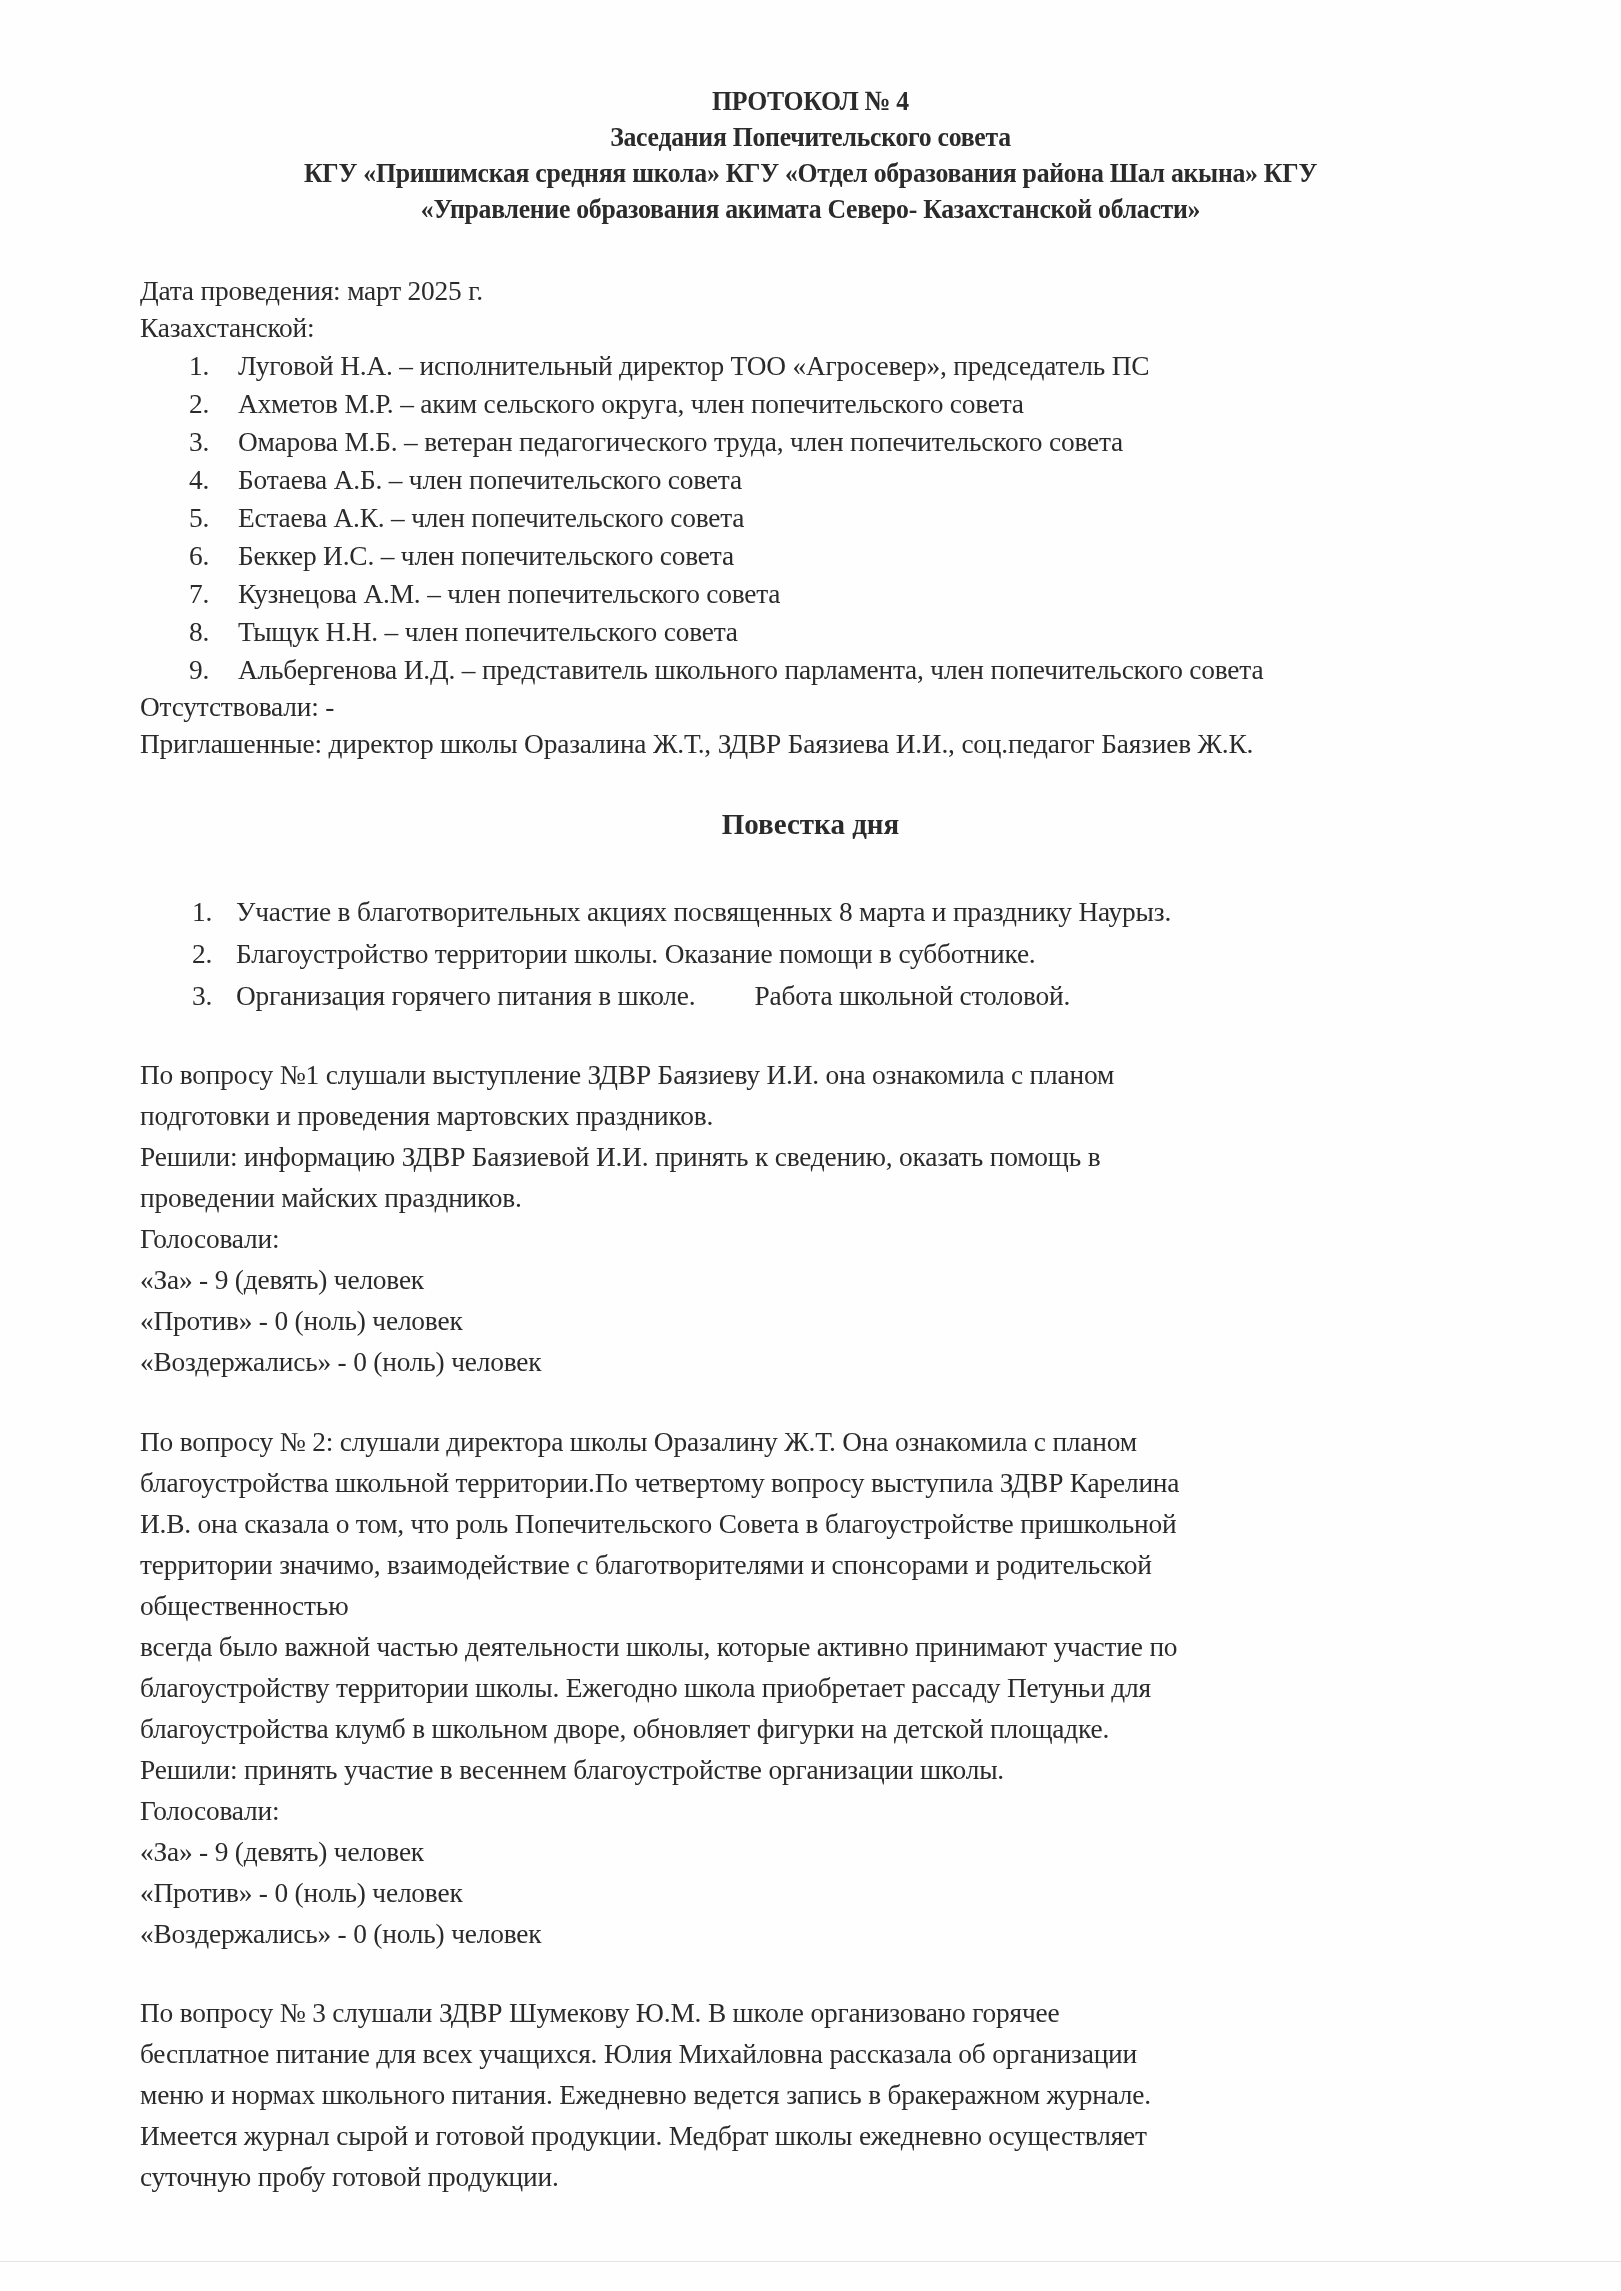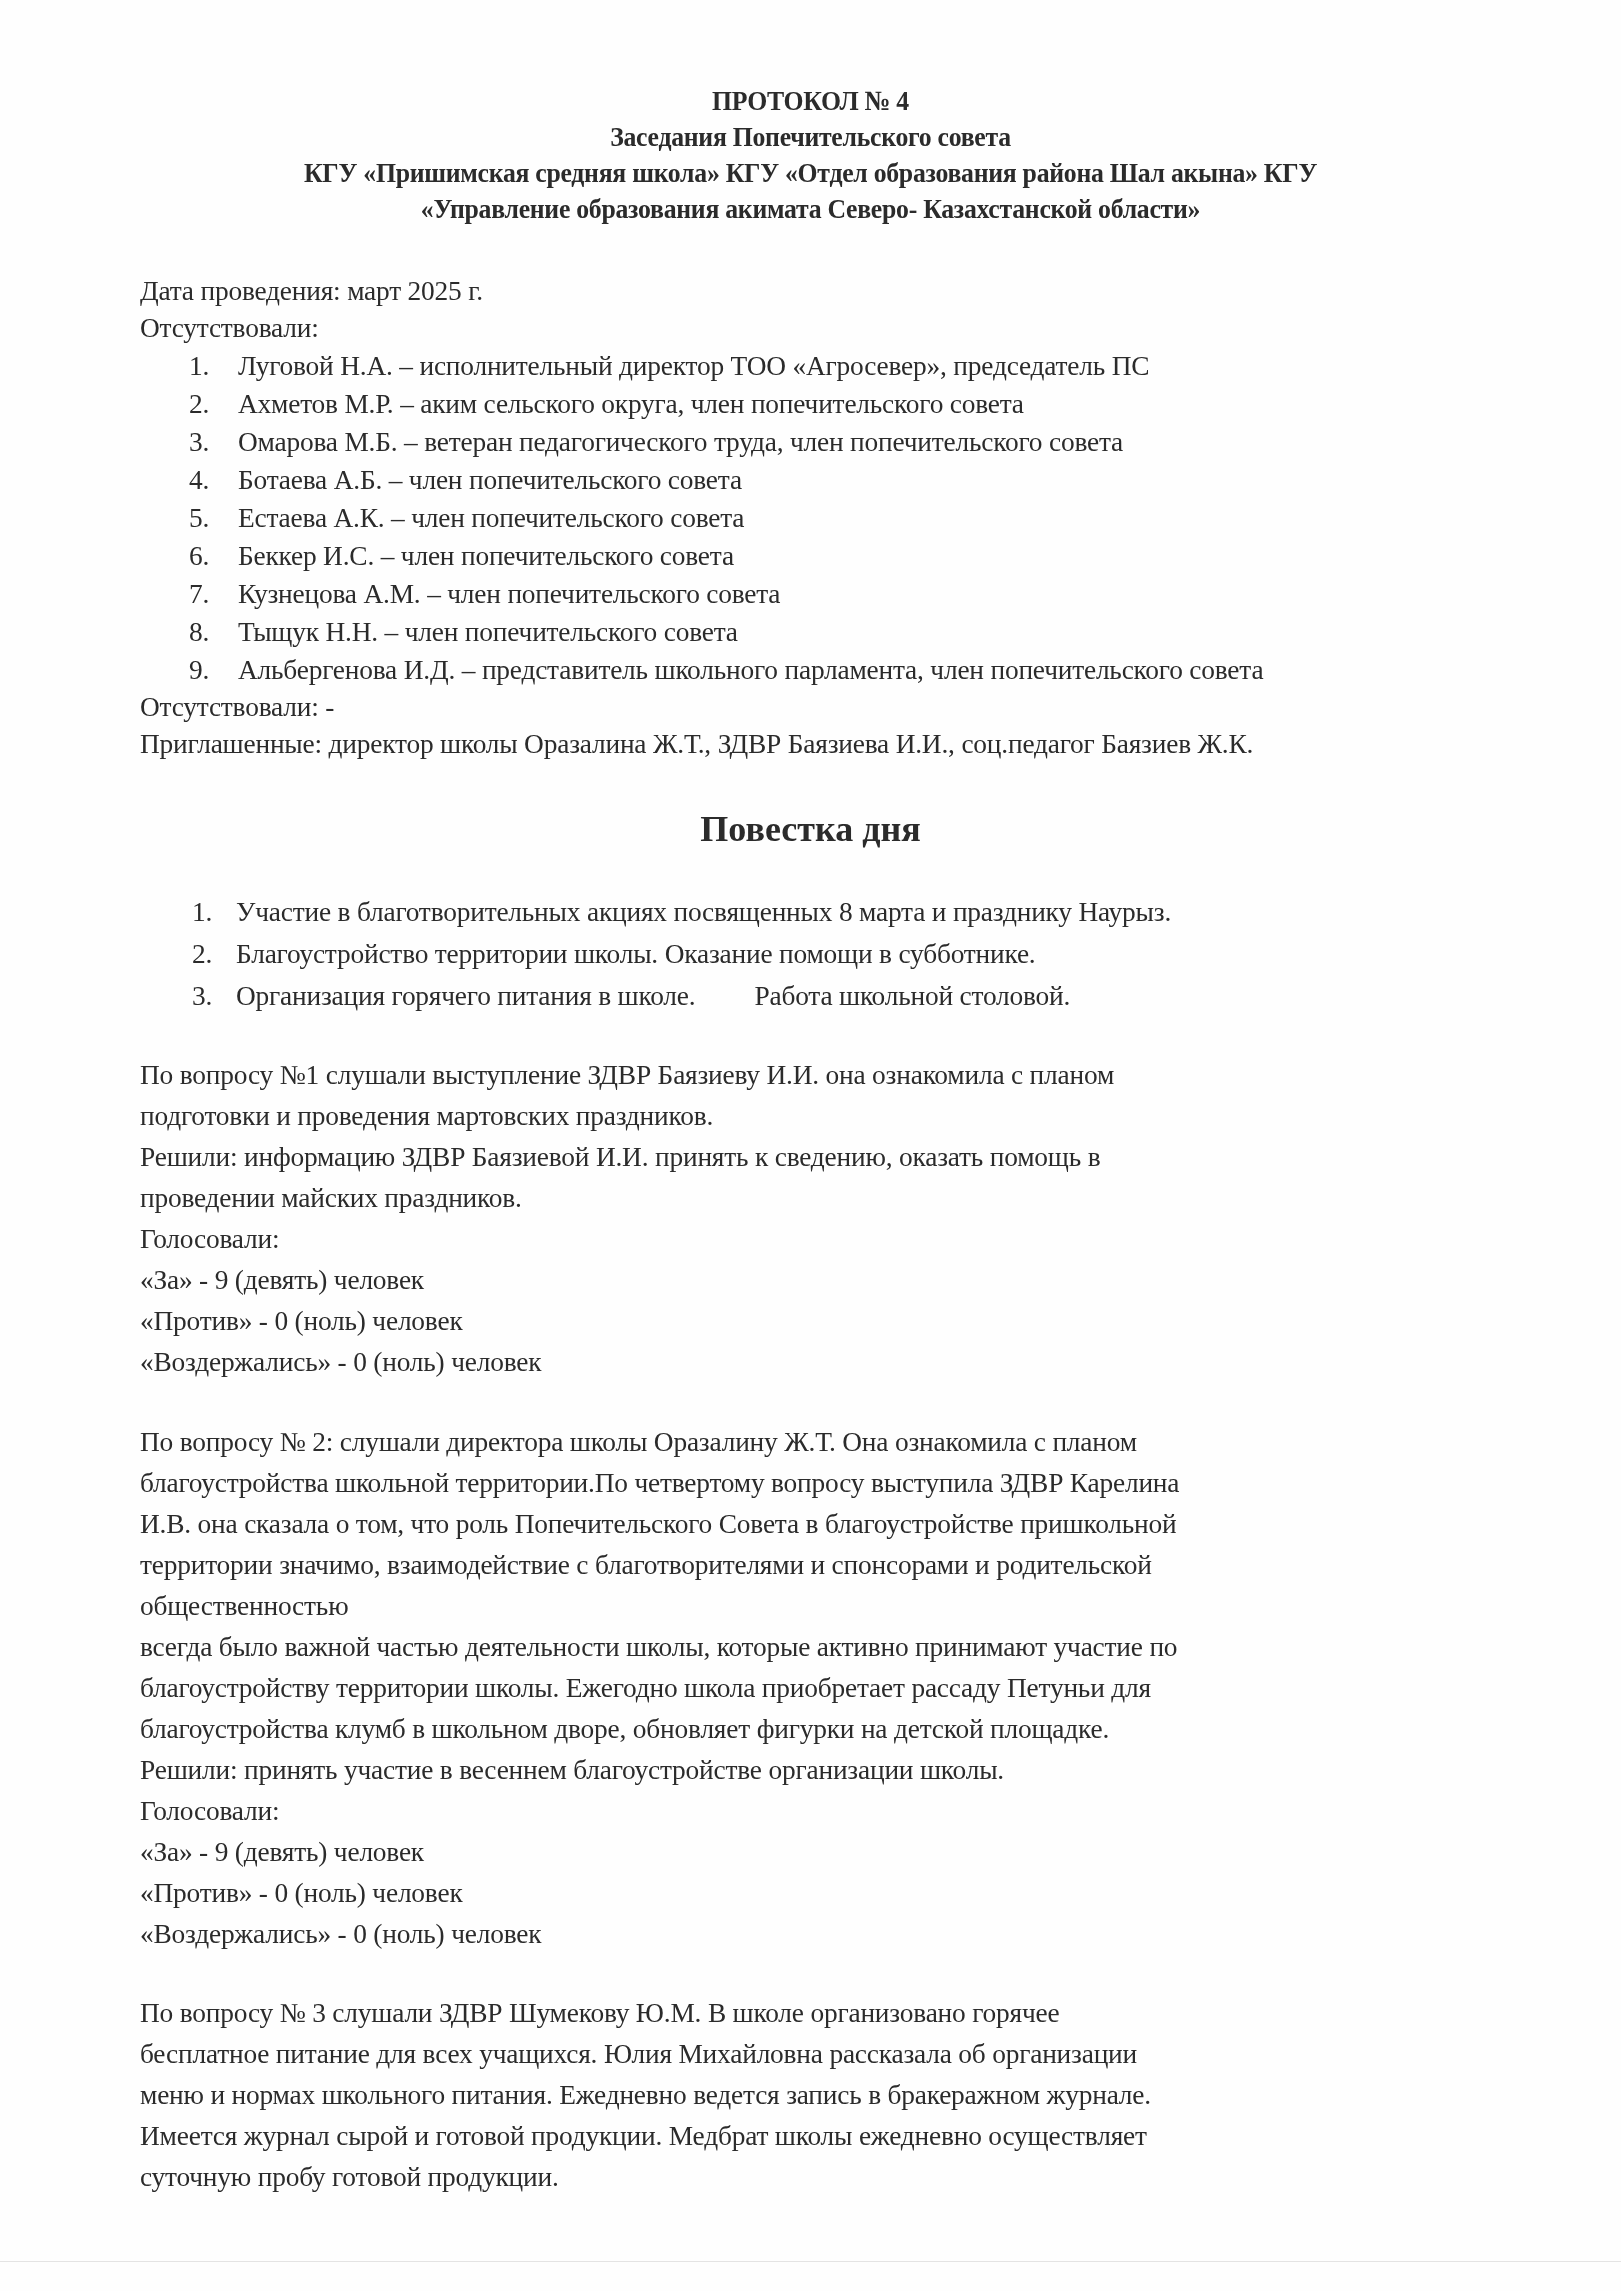--- a/index.html
+++ b/index.html
@@ -10,21 +10,21 @@
   .page { position: absolute; left: 0; top: 16px; width: 1621px; height: 1704px; }
   .header { position: absolute; left: 0; width: 1621px; top: 67px; text-align: center; font-weight: bold; }
   .header .line { font-size: 28px; line-height: 36px; letter-spacing: -0.3px; transform: scaleX(0.92); }
   .block { position: absolute; left: 140px; width: 1392px; font-size: 27.4px; letter-spacing: -0.2px; }
   .block .row { line-height: 37px; white-space: nowrap; }
   b, .bold { font-weight: normal; }
   ol.attendees { list-style: none; margin: 0; padding: 0; }
   ol.attendees li { line-height: 38px; white-space: nowrap; padding-left: 49px; position: relative; }
   ol.attendees li .num { position: absolute; left: 49px; }
   ol.attendees li .txt { margin-left: 49px; }
-  .agenda-title { position: absolute; left: 0; width: 1621px; top: 792px; text-align: center; font-weight: bold; font-size: 36px; }
+  .agenda-title { position: absolute; left: 0; width: 1621px; top: 792px; text-align: center; font-weight: bold; font-size: 29px; }
   ol.agenda { list-style: none; margin: 0; padding: 0; }
   ol.agenda li { line-height: 42px; white-space: nowrap; position: relative; }
   ol.agenda li .num { position: absolute; left: 52px; }
   ol.agenda li .txt { margin-left: 96px; }
   .para { line-height: 41px; }
   .para .row { line-height: 41px; }
   .sep { display: inline-block; width: 59px; }
   .scan-edge { position: absolute; left: 0; top: 2245px; width: 1621px; height: 1px; background: #e4e4e4; }
 </style>
 </head>
@@ -37,21 +37,21 @@
     <div class="line">Заседания Попечительского совета</div>
     <div class="line">КГУ «Пришимская средняя школа» КГУ «Отдел образования района Шал акына» КГУ</div>
     <div class="line">«Управление образования акимата Северо- Казахстанской области»</div>
   </div>
 
   <div class="block" style="top:257px;">
     <div class="row">
       <b>Дата проведения:</b>
       <span>март  2025 г.</span>
     </div>
-    <div class="row bold">Отсутствовали:</div>
+    <div class="row bold">Казахстанской:</div>
     <ol class="attendees">
       <li><span class="num">1.</span><span class="txt">Луговой Н.А. – исполнительный директор ТОО «Агросевер», председатель ПС</span></li>
       <li><span class="num">2.</span><span class="txt">Ахметов М.Р. – аким сельского округа, член попечительского совета</span></li>
       <li><span class="num">3.</span><span class="txt">Омарова М.Б. – ветеран педагогического труда, член попечительского совета</span></li>
       <li><span class="num">4.</span><span class="txt">Ботаева А.Б. – член попечительского совета</span></li>
       <li><span class="num">5.</span><span class="txt">Естаева А.К. – член попечительского совета</span></li>
       <li><span class="num">6.</span><span class="txt">Беккер И.С. – член попечительского совета</span></li>
       <li><span class="num">7.</span><span class="txt">Кузнецова А.М. – член попечительского совета</span></li>
       <li><span class="num">8.</span><span class="txt">Тыщук Н.Н. – член попечительского совета</span></li>
       <li><span class="num">9.</span><span class="txt">Альбергенова И.Д. – представитель школьного парламента, член попечительского совета</span></li>

